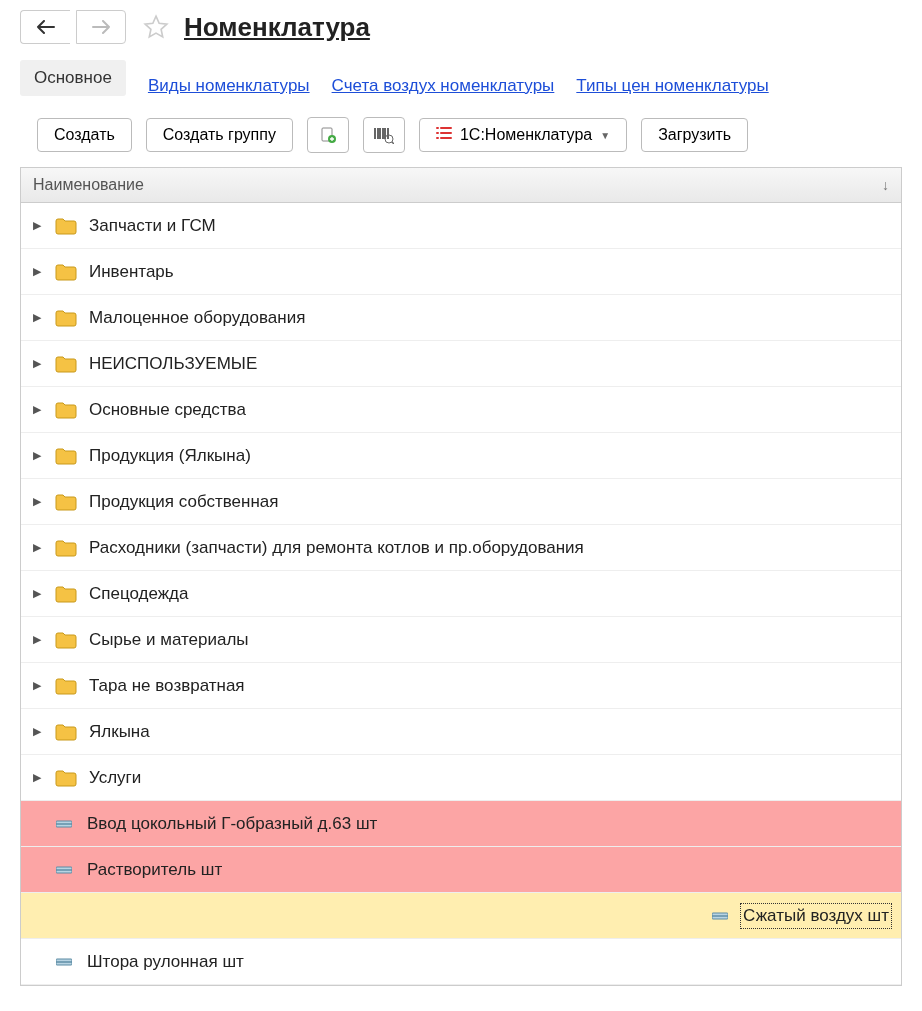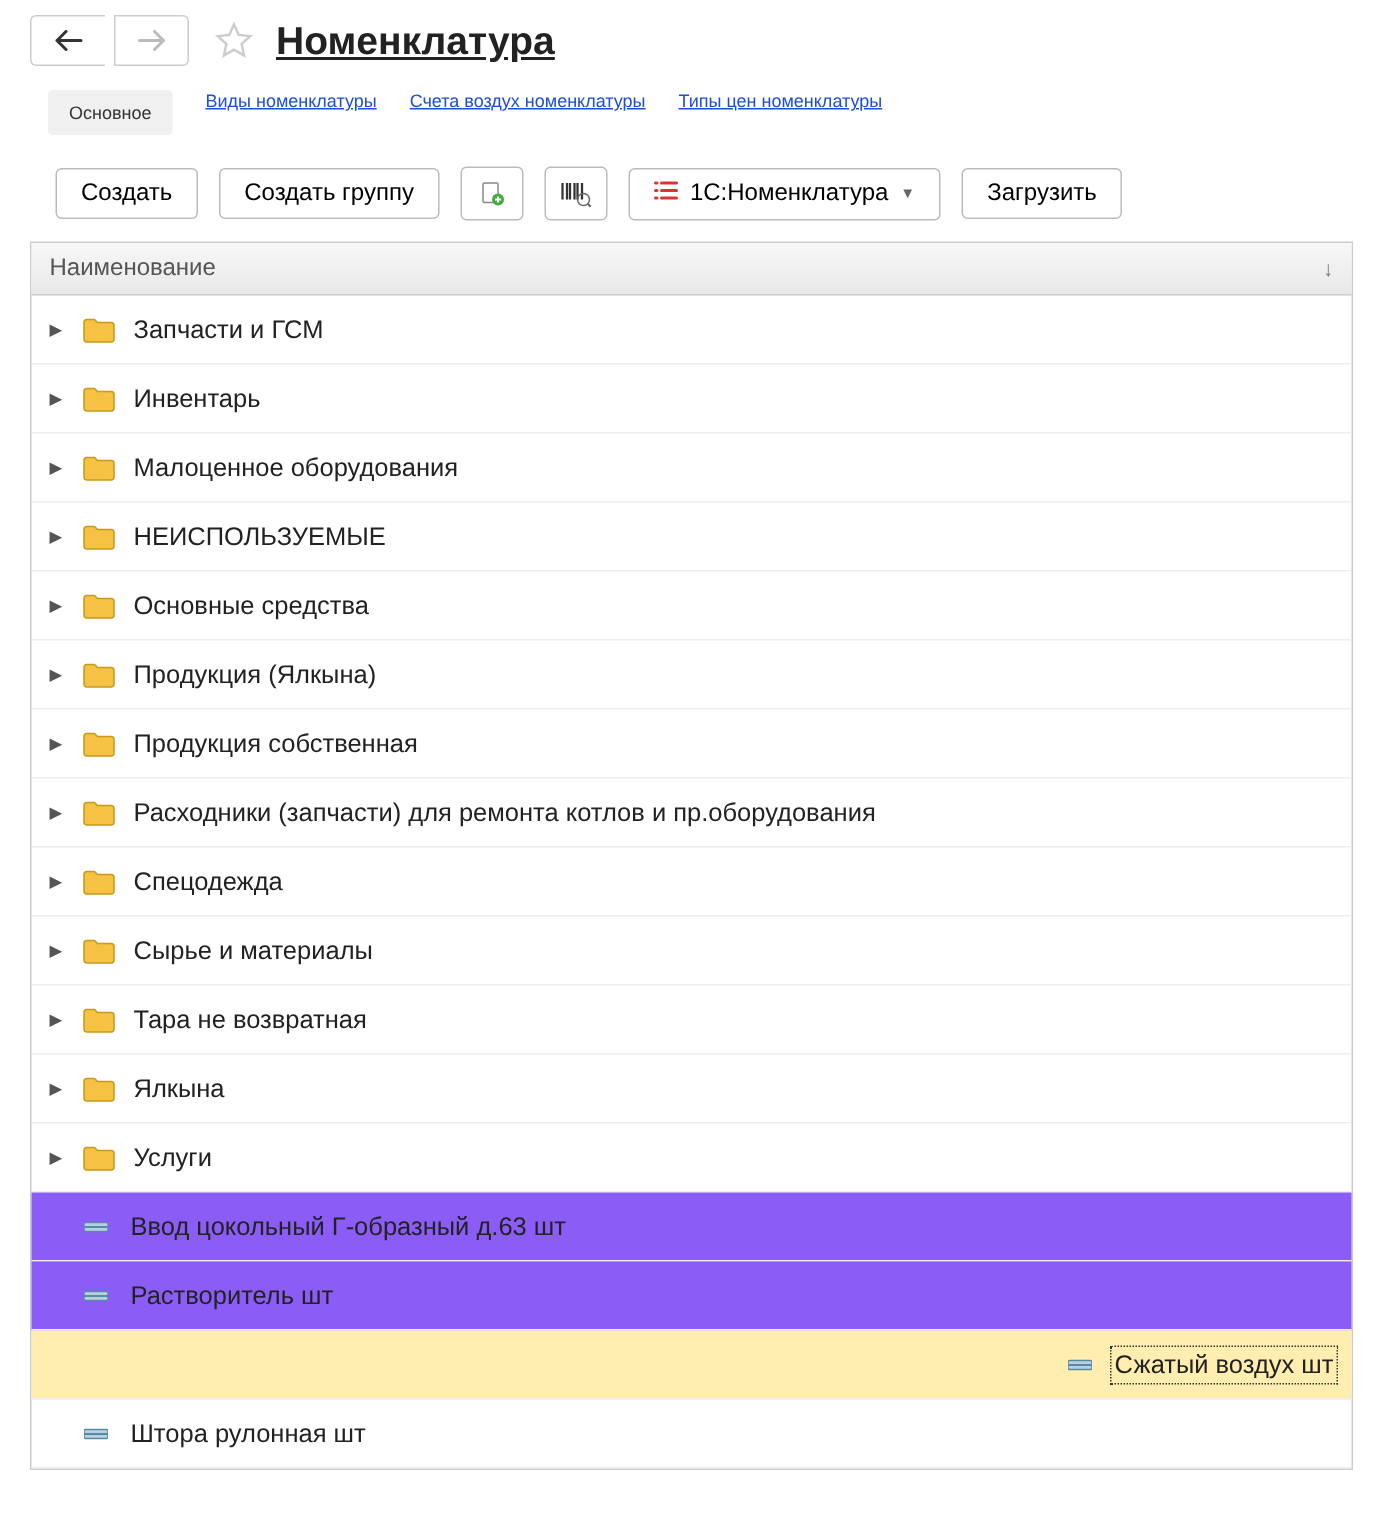--- a/index.html
+++ b/index.html
@@ -42,25 +42,25 @@
     justify-content: center;
   }
   .page-title {
     font-size: 26px;
     font-weight: bold;
     color: #222;
     text-decoration: underline;
   }
   .tabs {
     display: flex;
-    align-items: flex-start;
-    padding: 8px 20px 14px 32px;
+    align-items: flex-end;
+    padding: 8px 20px 14px 20px;
     gap: 22px;
     border-bottom: 1px solid transparent;
-    font-size: 12px;
+    font-size: 17px;
   }
   .tab-main {
     background: #f0f0f0;
     padding: 8px 14px;
     border-radius: 3px;
     color: #333;
   }
   .tab-link {
     color: #1d4ed8;
     text-decoration: underline;
@@ -136,21 +136,21 @@
   }
   .row .item-icon {
     width: 18px;
     height: 10px;
     margin-right: 14px;
     display: flex;
     align-items: center;
     justify-content: center;
   }
   .row.highlight { background: #ffeeb0; justify-content: flex-end; }
-  .row.highlight-light { background: #8b5cf6; text-align: right; }
+  .row.highlight-light { background: #fca5a5; text-align: right; }
   .row.selected .label { outline: 1px dotted #333; outline-offset: 2px; }
   .label { color: #222; }
 </style>
 </head>
 <body>
 
 <div class="topbar">
   <div class="nav-btn">
     <svg width="20" height="14" viewBox="0 0 20 14">
         <path d="M8 1 L2 7 L8 13 M2 7 H18" stroke="#333" stroke-width="2" fill="none" stroke-linecap="round" stroke-linejoin="round"></path>

